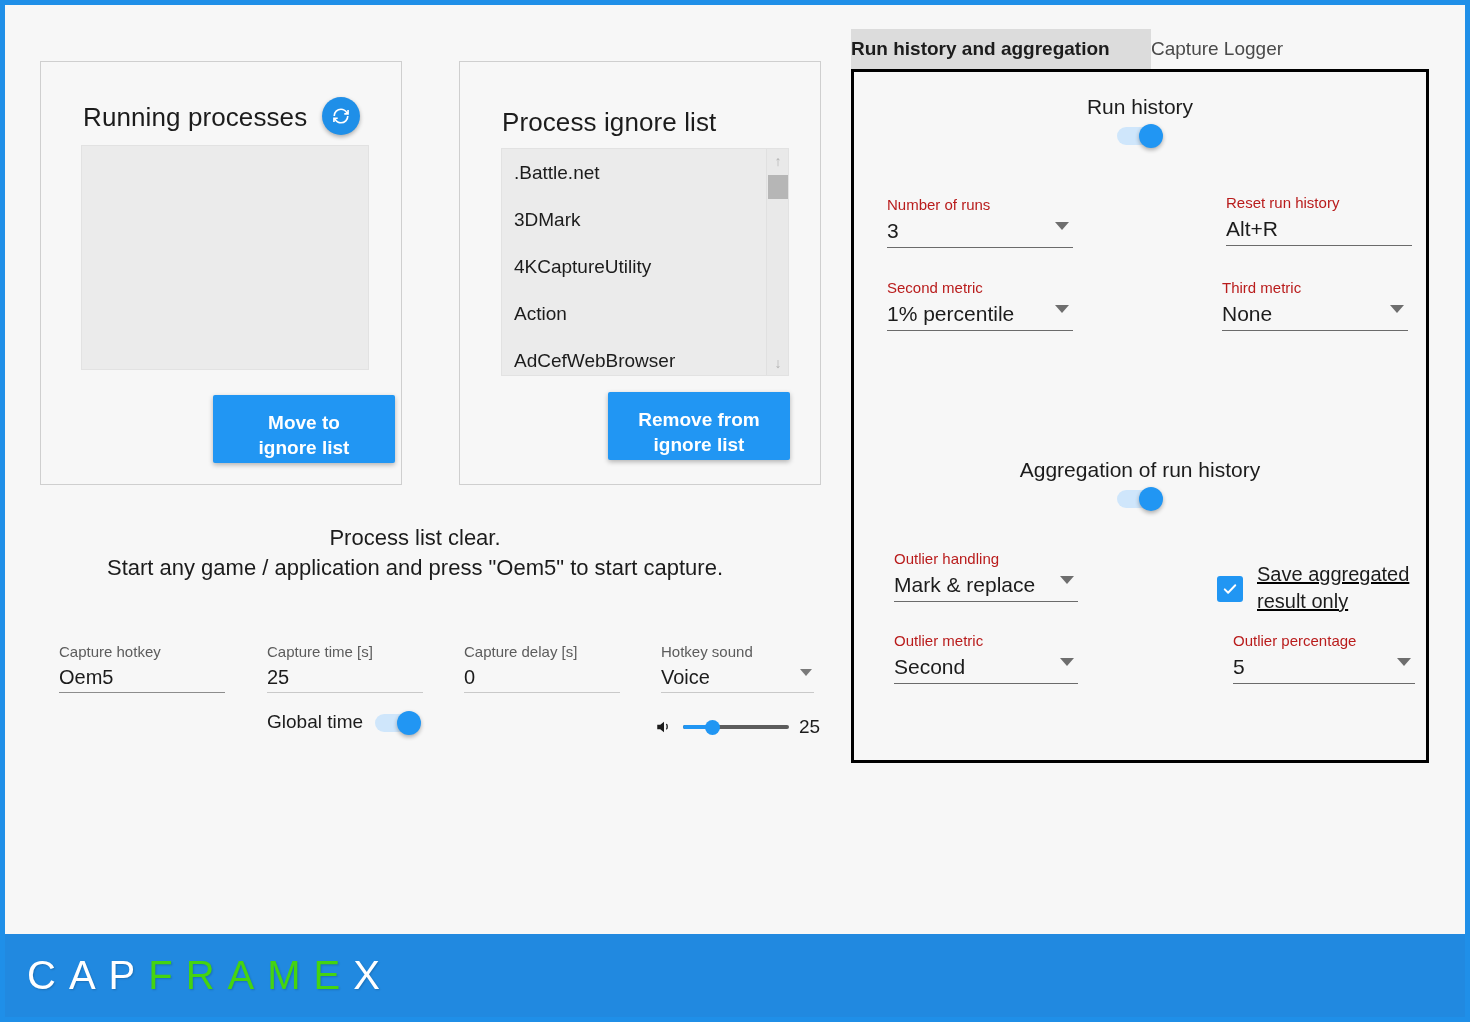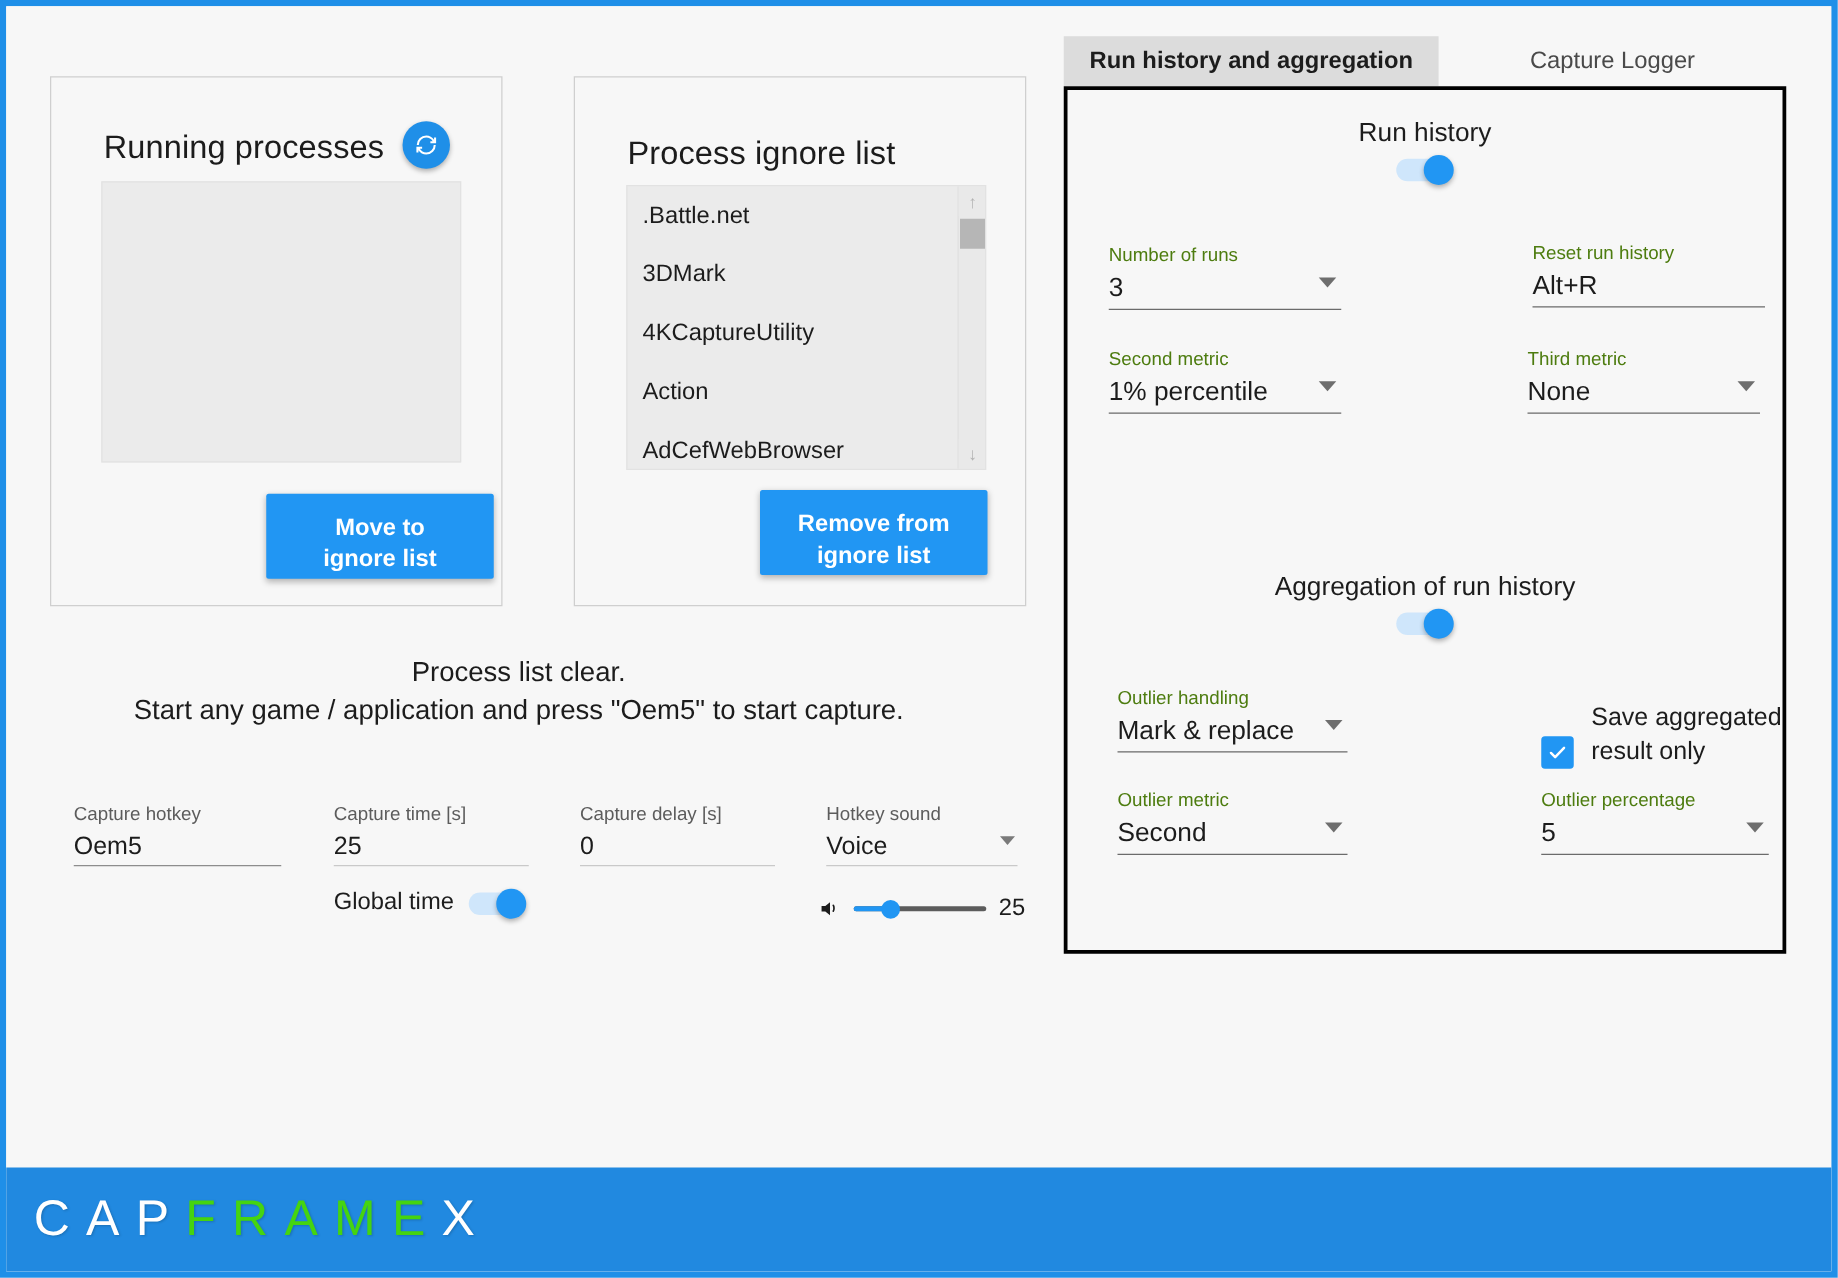--- a/index.html
+++ b/index.html
@@ -247,21 +247,21 @@
   #tabs {
     position: absolute;
     left: 846px; top: 24px;
     width: 578px; height: 40px;
   }
   .tab {
     position: absolute;
     top: 0;
     height: 40px;
     line-height: 40px;
-    text-align: center;
+    text-align: left;
     font-size: 19px;
     cursor: pointer;
     white-space: nowrap;
   }
   .tab.active {
     left: 0; width: 300px;
     background: #dcdcdc;
     color: #1c1c1c;
     font-weight: bold;
   }
@@ -293,21 +293,21 @@
     left: 50%;
     transform: translateX(-50%);
   }
   #tg-runhistory { top: 52px; }
   #tg-aggregation { top: 415px; }
 
   
   .rfield { position: absolute; }
   .rfield .flabel {
     font-size: 15px;
-    color: #4d7c0f;
+    color: #b91c1c;
     display: block;
     margin-bottom: 2px;
   }
   .rfield .fvalue {
     font-size: 21px;
     color: #1c1c1c;
     display: block;
     height: 32px;
     line-height: 32px;
   }
@@ -329,22 +329,22 @@
     right: 4px; top: 26px;
     width: 0; height: 0;
     border-left: 7px solid transparent;
     border-right: 7px solid transparent;
     border-top: 8px solid #6e6e6e;
   }
 
   
   #cb-row {
     position: absolute;
-    left: 379px; top: 489px;
-    display: flex; align-items: flex-end; gap: 14px;
+    left: 363px; top: 489px;
+    display: flex; align-items: center; gap: 14px; text-decoration: underline;
   }
   .checkbox {
     width: 26px; height: 26px;
     background: #2196f3;
     border-radius: 3px;
     display: flex; align-items: center; justify-content: center;
     cursor: pointer;
     flex-shrink: 0;
     margin-top: 2px;
   }

